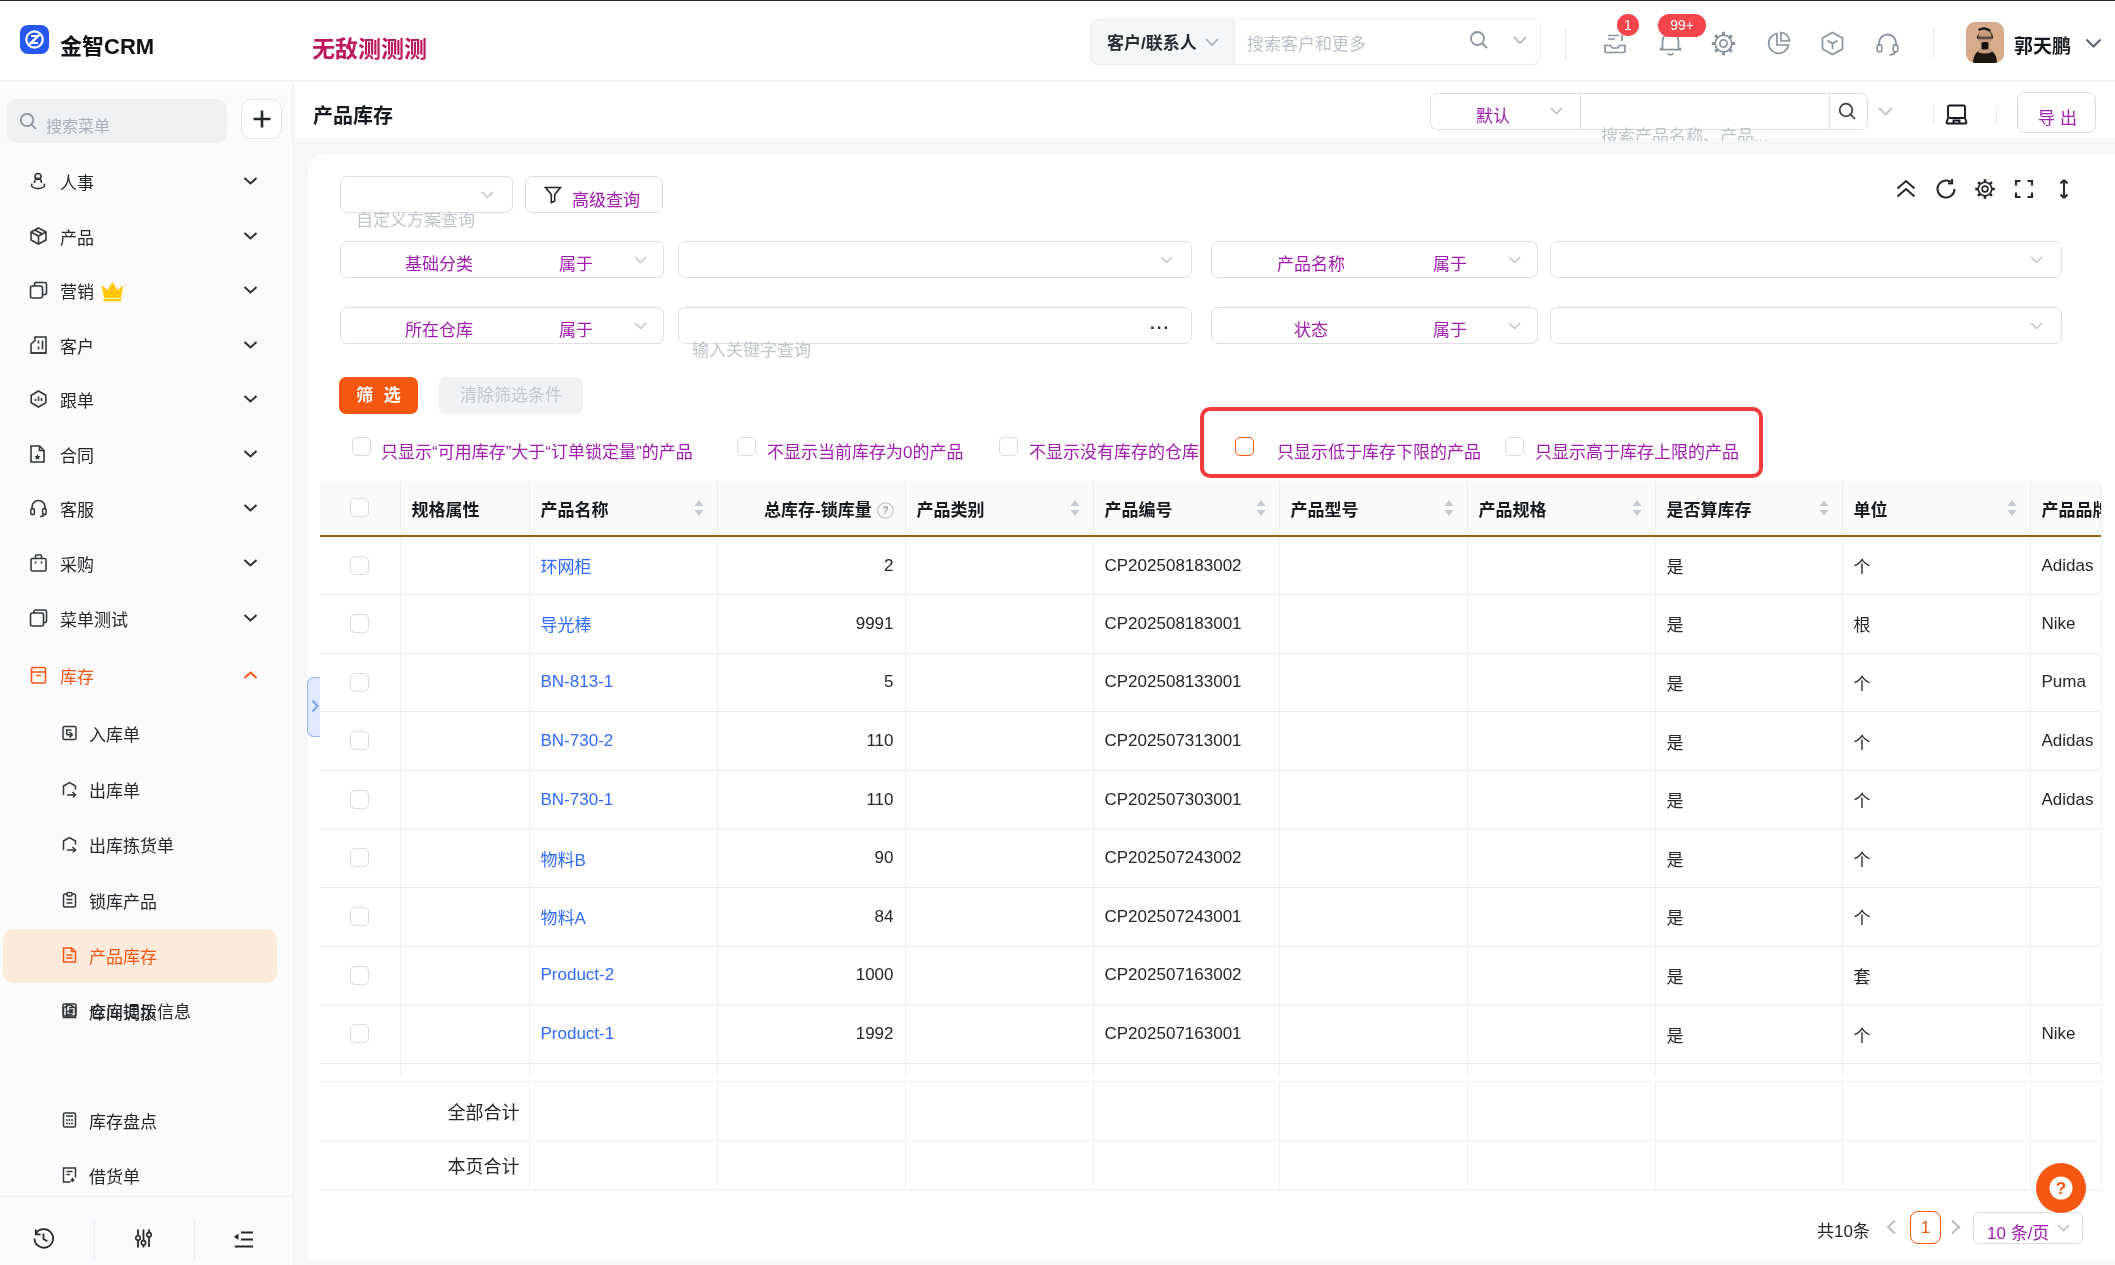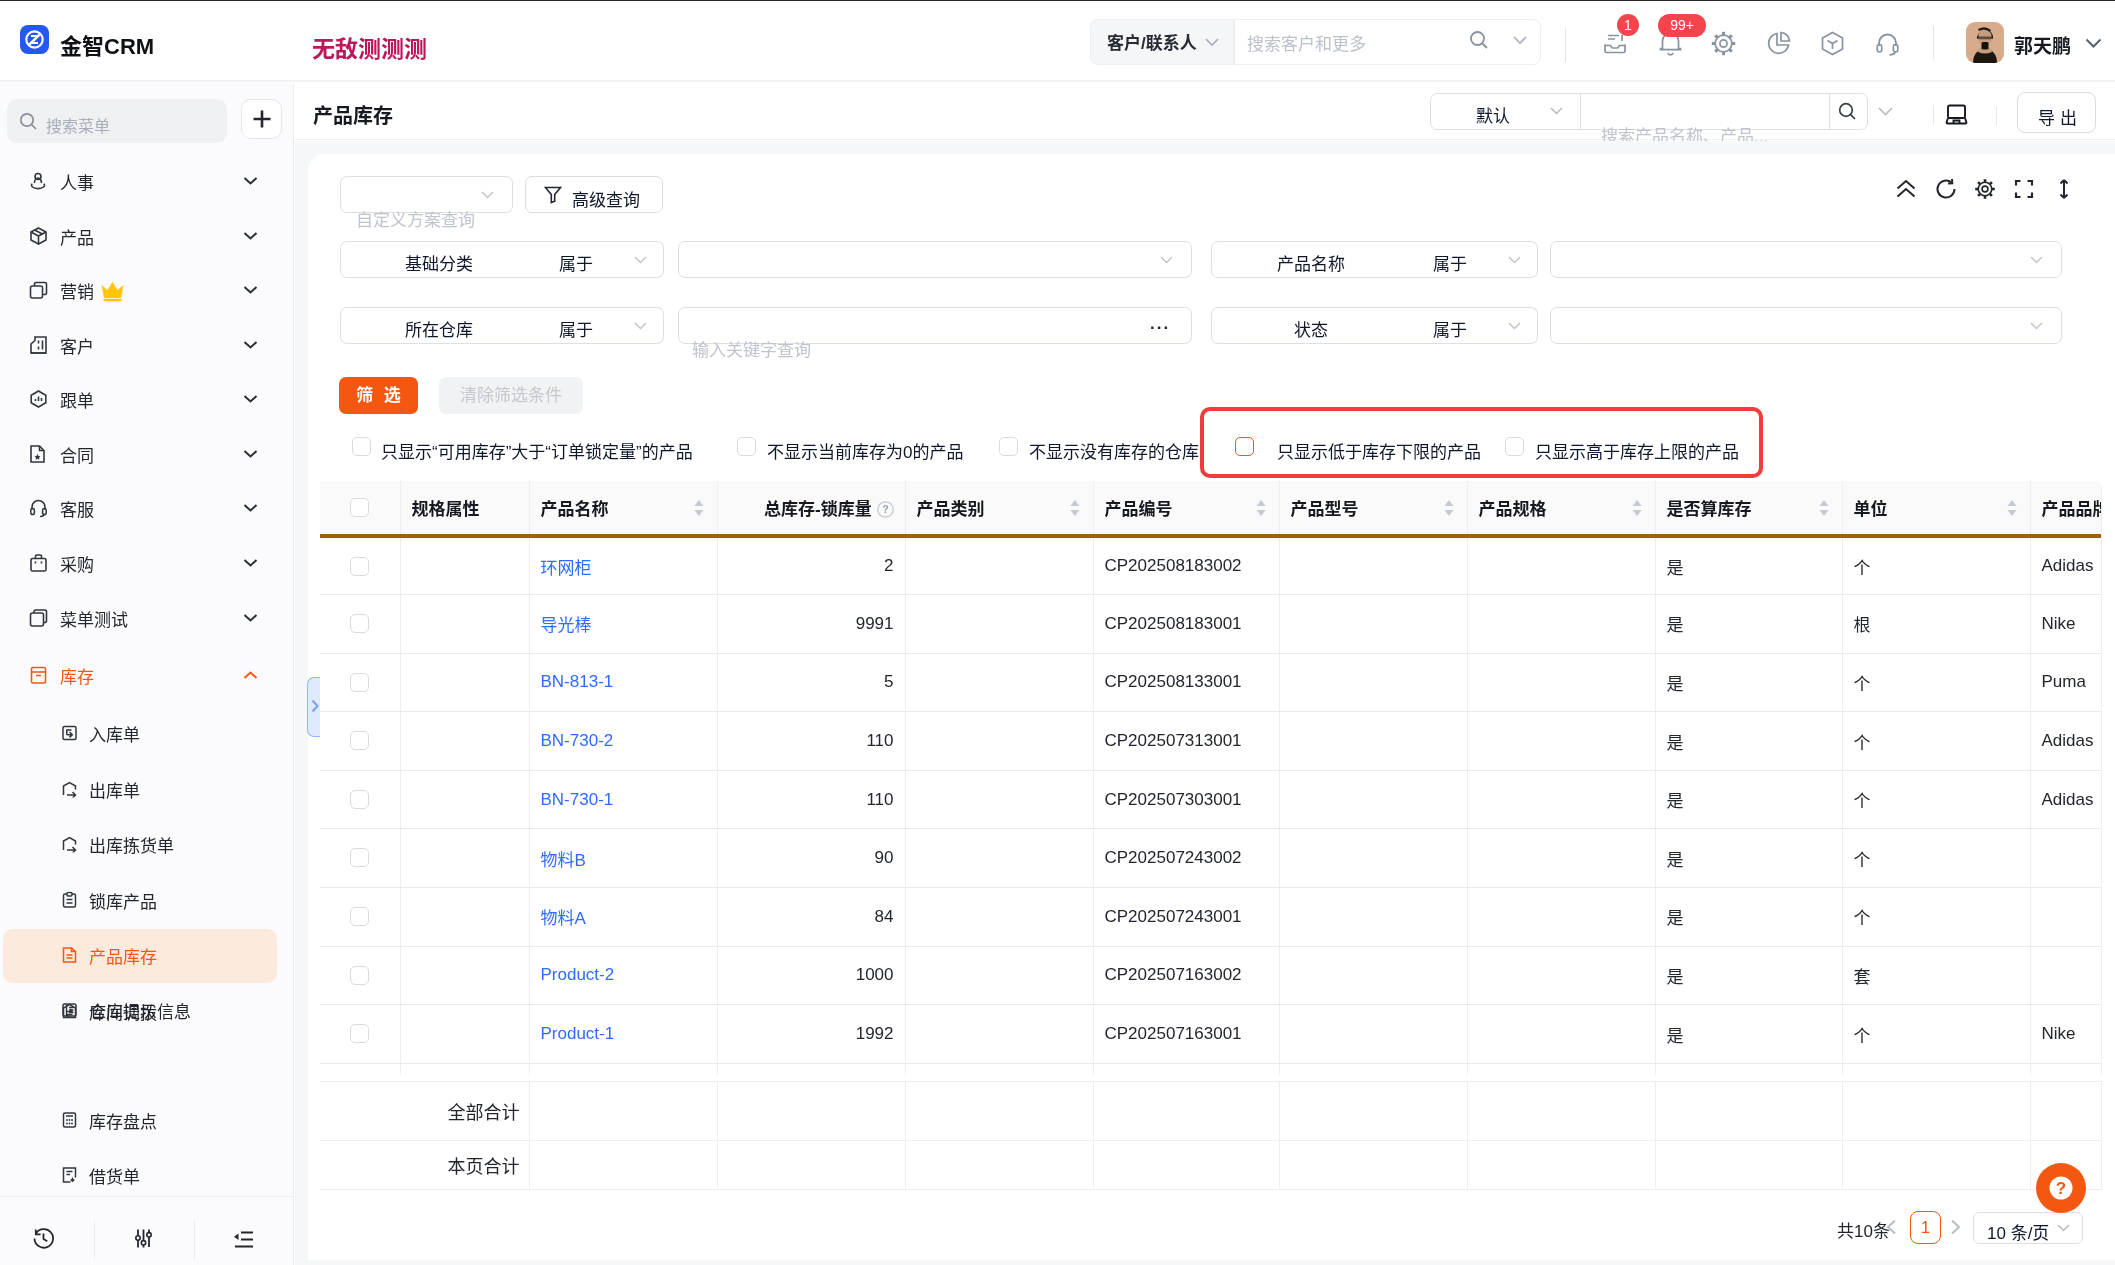--- a/index.html
+++ b/index.html
@@ -40,45 +40,45 @@
   .titlebar { left:295px; top:83px; width:1820px; height:57px; background:#fff; border-bottom:1px solid #eef0f2; }
   .ptitle { left:313px; top:100px; font-size:20px; font-weight:bold; color:#16191f; }
   .tb-default { left:1430px; top:93px; width:151px; height:37px; border:1px solid #dcdfe5; border-radius:7px 0 0 7px; }
   .tb-search { left:1580px; top:93px; width:288px; height:37px; border:1px solid #dcdfe5; border-radius:0 7px 7px 0; }
   .tb-export { left:2017px; top:92px; width:79px; height:41px; border:1px solid #d8dbe0; border-radius:8px; }
 
   .mainbg { left:295px; top:141px; width:1820px; height:1124px; background:#f6f7f9; }
   .card { left:308px; top:154px; width:1807px; height:1106px; background:#fff; border-radius:16px 0 0 0; }
 
   .box { border:1px solid #dcdfe5; border-radius:7px; background:#fff; }
-  .ftext { font-size:17px; color:#0f172a; }
+  .ftext { font-size:17px; color:#a21caf; }
   .fgray { font-size:17px; color:#c0c4cc;margin-top:20px; }
   .btn-filter { left:339px; top:377px; width:79px; height:37px; background:#f4570f; border-radius:7px; color:#fff; font-size:17px; font-weight:600; text-align:center; line-height:37px; letter-spacing:3px; padding-left:3px;}
   .btn-clear { left:439px; top:377px; width:144px; height:37px; background:#f1f2f4; border-radius:7px; color:#c4c8ce; font-size:17px; text-align:center; line-height:37px; }
   .cb { width:19px; height:19px; border:1px solid #d8dbe0; border-radius:5px; background:#fff; }
   .redbox { left:1200px; top:407px; width:563px; height:71px; border:4px solid #f23c3c; border-radius:10px; }
 
   .tablewrap { left:320px; top:481px; width:1782px; height:594px; overflow:hidden; border-right:1px solid #eceef1; border-radius:0 8px 0 0;}
   table.grid { border-collapse:collapse; table-layout:fixed; width:1795px; }
   table.grid th, table.grid td { border:1px solid #eceef1; font-size:17px; padding:0 11px; overflow:hidden; white-space:nowrap; position:relative; }
-  table.grid th { background:#fafafa; height:55px; font-weight:bold; color:#16191f; text-align:left; border-top:none; border-bottom:4px solid #a16207; }
+  table.grid th { background:#fafafa; height:55px; font-weight:bold; color:#16191f; text-align:left; border-top:none; border-bottom:2px solid #a16207; }
   table.grid td { height:58.6px; color:#23262d; background:#fff; border-bottom:1px solid #e9ebee; }
   table.grid th:first-child, table.grid td:first-child { border-left:none; }
   table.grid td.blue { color:#2f6bff; }
   table.grid th.num { text-align:right; }
   .num { text-align:right; }
   .sortar { position:absolute; right:12px; top:50%; transform:translateY(-50%); }
   .sumwrap { left:320px; top:1081px; width:1782px; overflow:hidden; border-right:1px solid #eceef1; }
   table.sum { border-collapse:collapse; table-layout:fixed; width:1795px; }
   table.sum td { border:1px solid #eceef1; font-size:18px; color:#23262d; padding:0 9px; background:#fff; }
   table.sum td:first-child { border-left:none; text-align:right; }
   table.sum tr:first-child td { height:59px; }
   table.sum tr:last-child td { height:49px; }
 
-  .pg-total { left:1817px; top:1217px; font-size:17px; color:#23262d;margin-left:20px; }
+  .pg-total { left:1817px; top:1217px; font-size:17px; color:#23262d; }
   .pg-cur { left:1910px; top:1211px; width:31px; height:33px; border:1px solid #f4570f; border-radius:8px; color:#f4570f; font-size:17px; text-align:center; line-height:31px; }
   .pg-size { left:1973px; top:1212px; width:110px; height:32px; border:1px solid #dcdfe5; border-radius:6px; }
   .fab { left:2036px; top:1163px; width:50px; height:50px; border-radius:50%; background:#f4570f; }
   .expander { left:307px; top:677px; width:13px; height:60px; background:#dfeaff; border:1.5px solid #94b5f7; border-right:none; border-radius:7px 0 0 7px; }
 </style>
 </head>
 <body>
 <div class="abs topstrip"></div>
 <div class="abs header"></div>
 <div class="abs logo">

